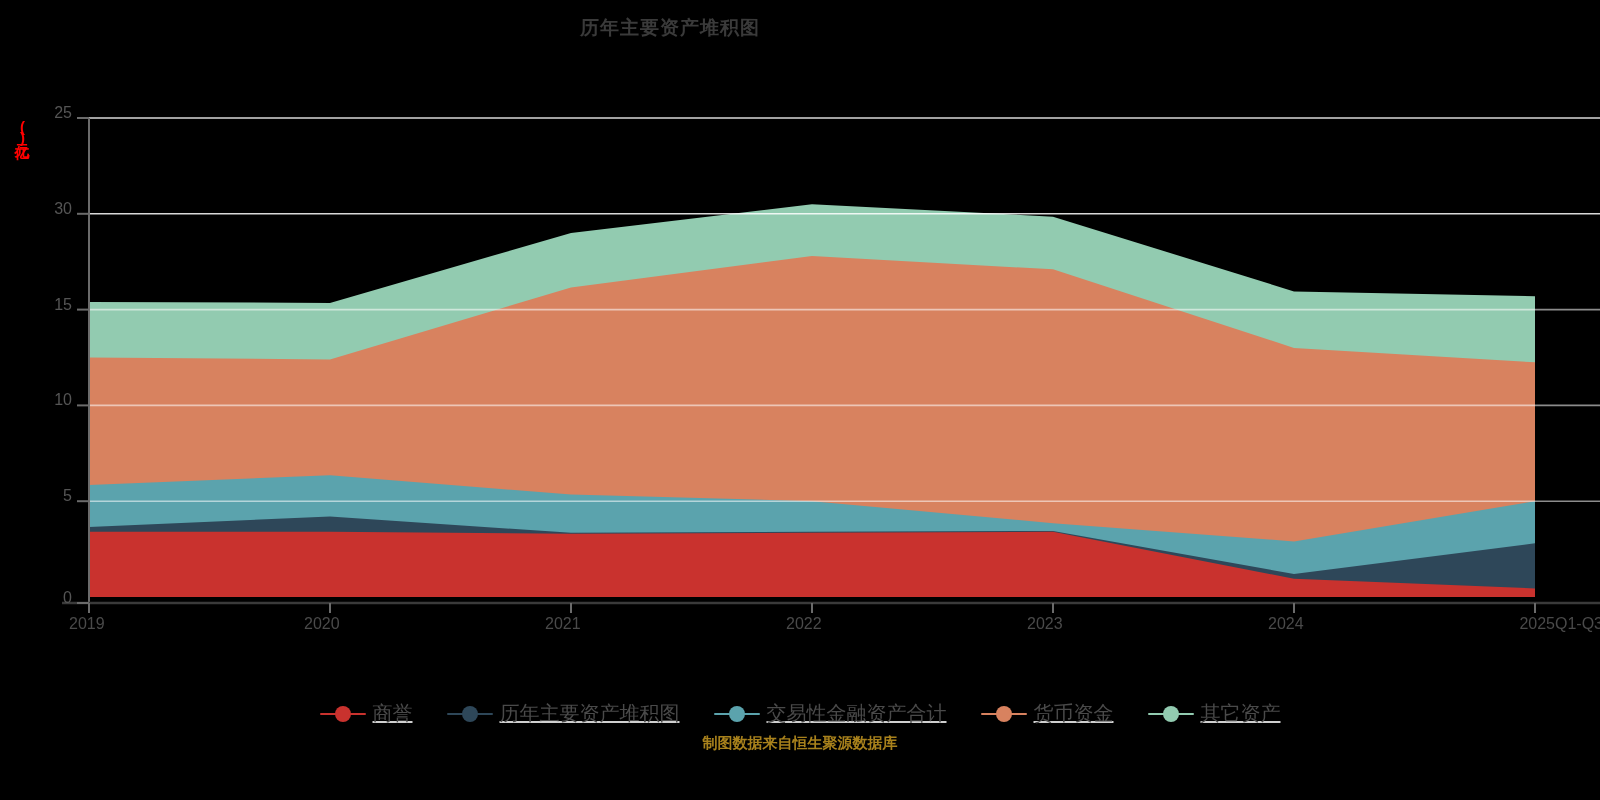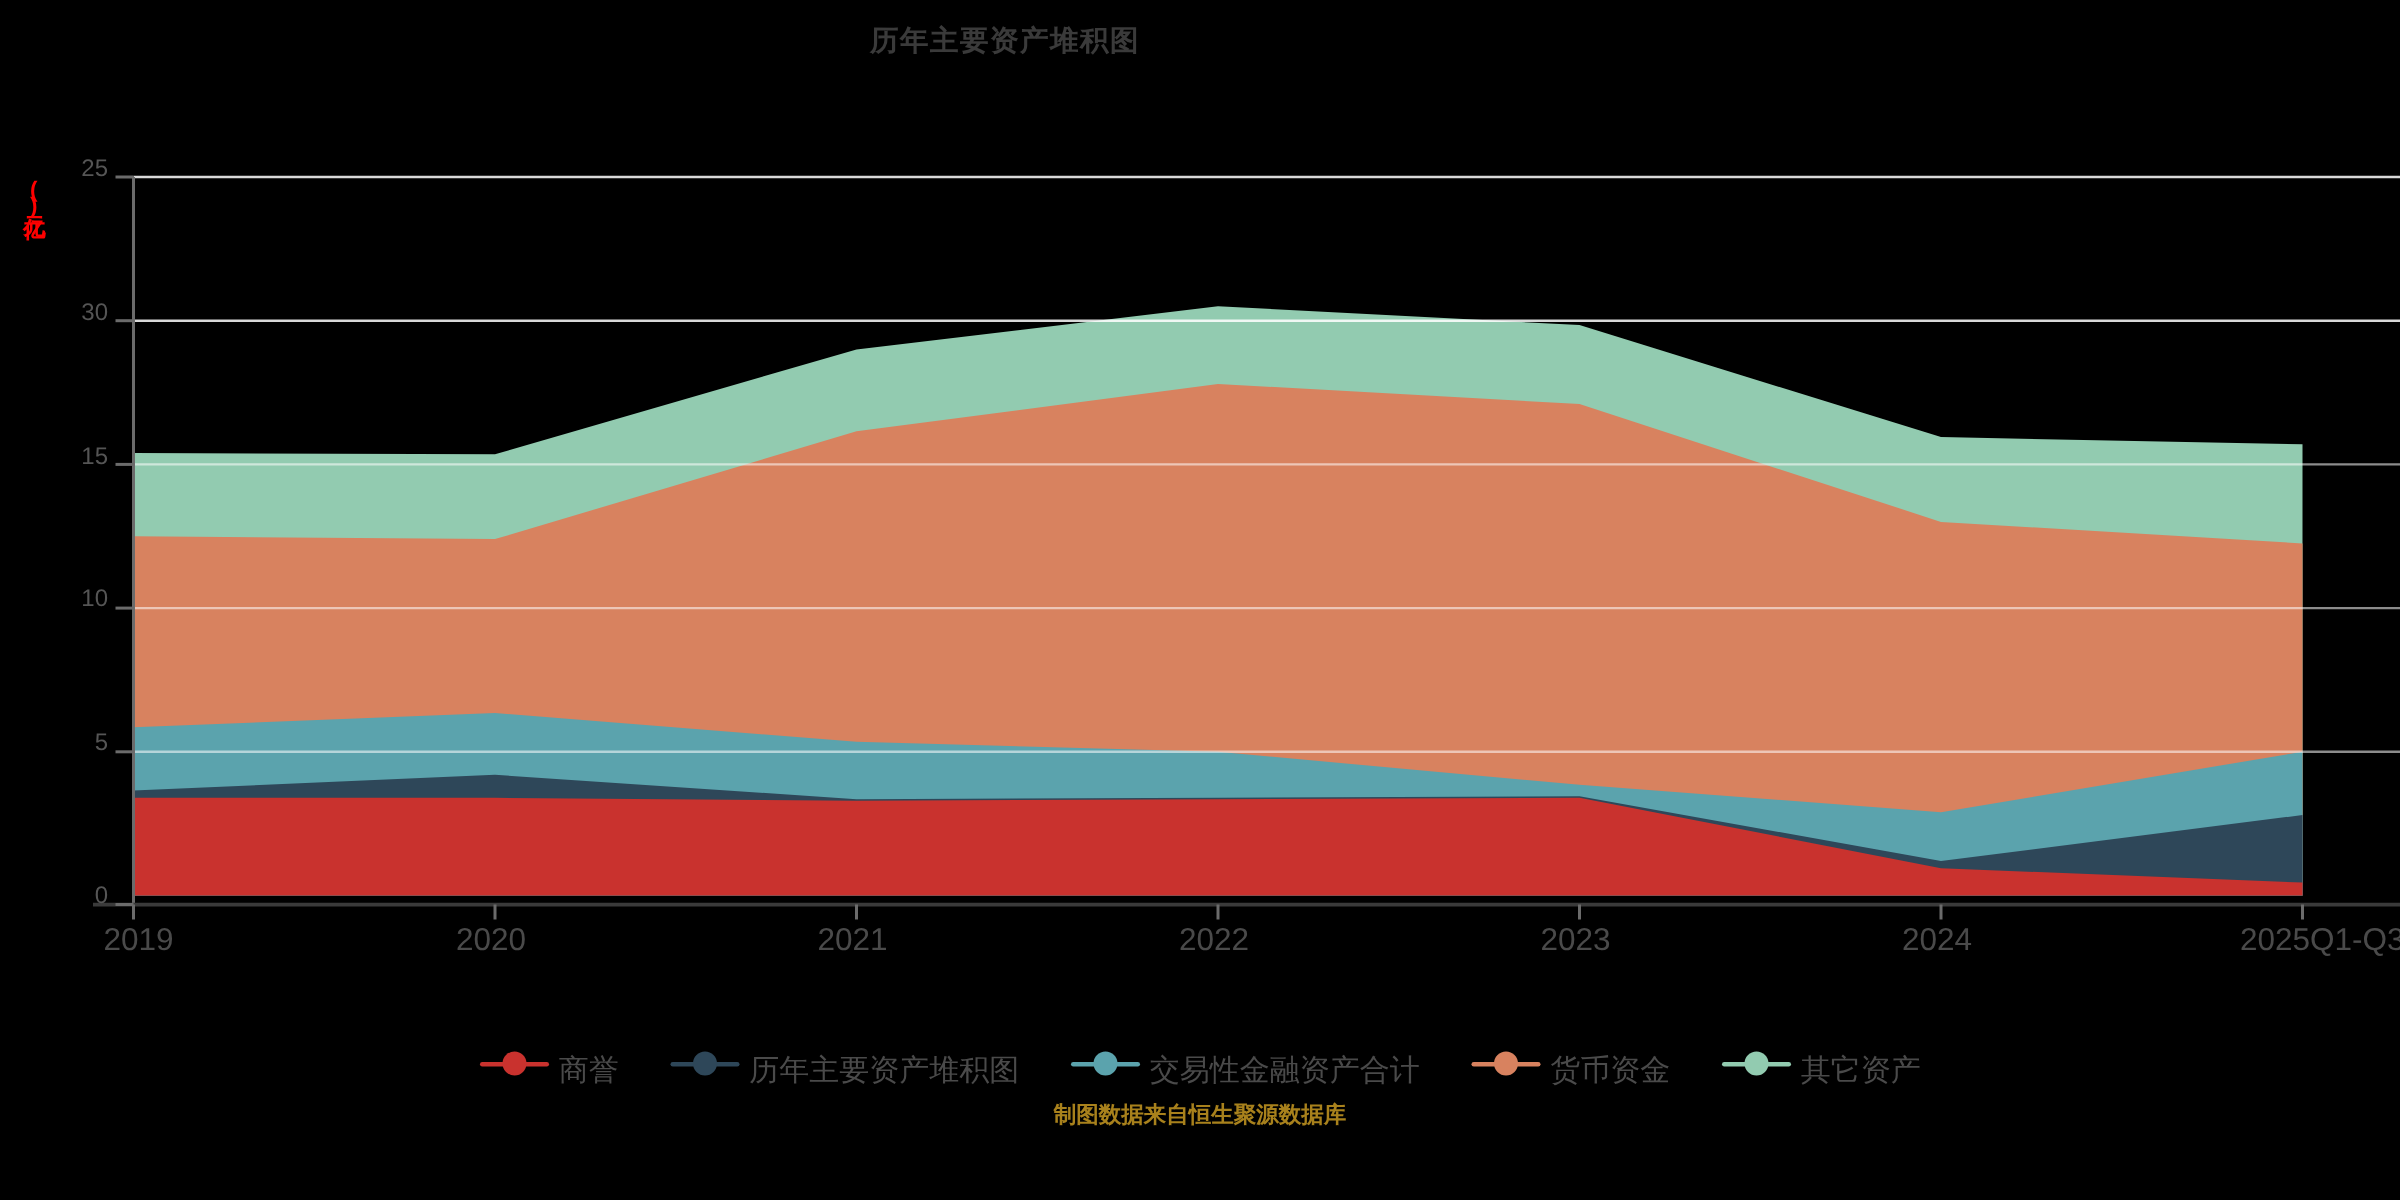--- a/index.html
+++ b/index.html
@@ -40,32 +40,32 @@
 
   .tick-label{
     position:absolute;
     font-size:16px;
     color:#555555;
     text-align:right;
     white-space:nowrap;
   }
   .xtick-label{
     position:absolute;
-    font-size:21px;
+    font-size:16px;
     color:#4a4a4a;
     white-space:nowrap;
   }
 
   .legend{
     position:absolute;
     left:0;top:700px;width:1600px;
     display:flex;justify-content:center;align-items:center;
     gap:34px;
   }
-  .legend-item{display:flex;gap:7px;}
+  .legend-item{display:flex;align-items:center;gap:7px;text-decoration:underline;}
   .legend-marker{position:relative;width:46px;height:18px;display:block;}
   .legend-marker .bar{
     position:absolute;left:0;top:8px;width:46px;height:2.5px;border-radius:2px;
   }
   .legend-marker .dot{
     position:absolute;left:15px;top:1px;width:16px;height:16px;border-radius:50%;
   }
   .legend-text{font-size:20px;color:#4a4a4a;white-space:nowrap;}
 
   .footer-note{

